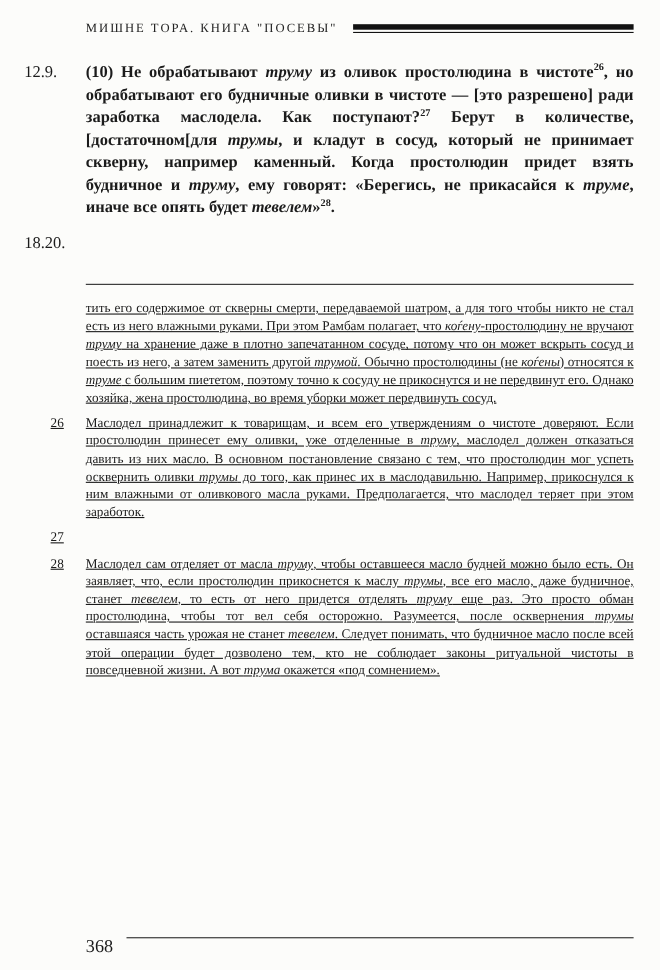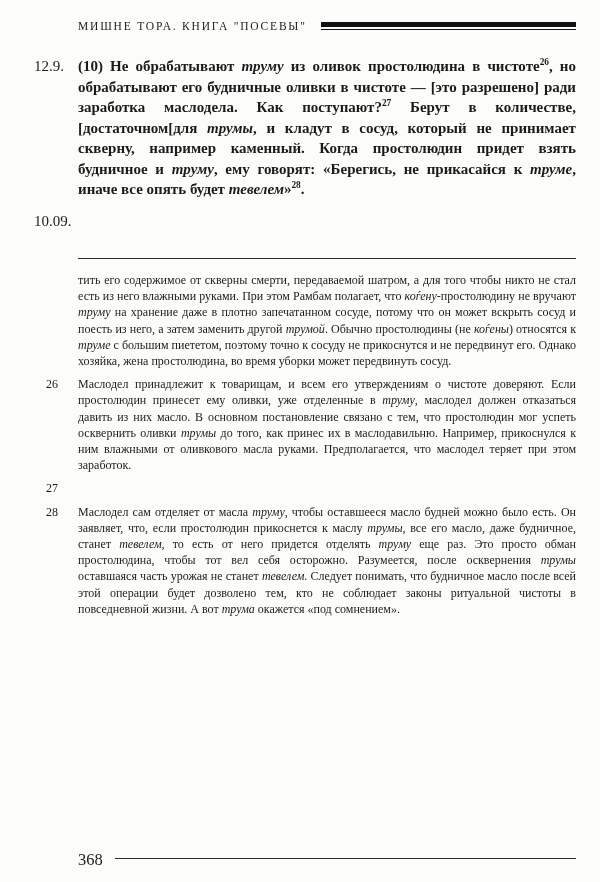--- a/index.html
+++ b/index.html
@@ -16,43 +16,43 @@
   .running-title{
     font-size:11.5px;letter-spacing:1.8px;white-space:nowrap;color:#222;
   }
   .hdr-rule{flex:1;margin-left:14px;}
   .hdr-rule .thick{height:4.5px;background:#121212;}
   .hdr-rule .thin{height:1.3px;background:#121212;margin-top:2px;}
   
   .main{margin-top:24px;}
   .para{display:flex;margin-bottom:11px;}
   .para-label{
-    width:78px;box-sizing:border-box;padding-left:34px;
+    width:78px;box-sizing:border-box;padding-left:22px;
     font-size:15px;line-height:20.5px;white-space:nowrap;
   }
   .para-text{
     flex:1;font-size:15px;line-height:20.5px;text-align:justify;font-weight:bold;
   }
   sup{font-size:0.62em;line-height:0;vertical-align:super;}
   
   .fn-rule{
     border:0;border-top:1px solid #2a2a2a;height:0;
     margin:16px 0 13px 78px;
   }
-  .fn{display:flex;margin-bottom:7px;}
+  .fn{display:flex;margin-bottom:7px;text-decoration:underline;}
   .fn:last-child{margin-bottom:0;}
   .fn-num{
     width:78px;box-sizing:border-box;padding-left:46px;
     font-size:12px;line-height:16.2px;
   }
   .fn-text{
     flex:1;font-size:12px;line-height:16.2px;text-align:justify;
   }
   
-  .ftr{margin-top:auto;display:flex;align-items:center;padding-left:78px;}
+  .ftr{margin-top:auto;display:flex;align-items:flex-start;padding-left:78px;}
   .pagenum{font-size:16.5px;line-height:1;}
   .ftr-rule{flex:1;border-top:1.4px solid #2a2a2a;margin-left:12px;margin-bottom:2px;}
 </style>
 </head>
 <body>
 
 <div class="page">
 
   <div class="hdr">
     <div class="running-title">МИШНЕ ТОРА. КНИГА "ПОСЕВЫ"</div>
@@ -61,21 +61,21 @@
       <div class="thin"></div>
     </div>
   </div>
 
   <div class="main">
     <div class="para">
       <div class="para-label">12.9.</div>
       <div class="para-text"><span>(10) Не обрабатывают </span><i>труму</i><span> из оливок простолюдина в чистоте</span><sup>26</sup><span>, но обрабатывают его будничные оливки в чистоте — [это разрешено] ради заработка маслодела. Как поступают?</span><sup>27</sup><span> Берут в количестве, [достаточном[для </span><i>трумы</i><span>, и кладут в сосуд, который не принимает скверну, например каменный. Когда простолюдин придет взять будничное и </span><i>труму</i><span>, ему говорят: «Берегись, не прикасайся к </span><i>труме</i><span>, иначе все опять будет </span><i>тевелем</i><span>»</span><sup>28</sup><span>.</span></div>
     </div>
     <div class="para">
-      <div class="para-label">10.09.</div>
+      <div class="para-label">18.20.</div>
     </div>
   </div>
 
   <hr class="fn-rule">
 
   <div class="fns">
     <div class="fn">
       <div class="fn-num"></div>
       <div class="fn-text"><span>тить его содержимое от скверны смерти, передаваемой шатром, а для того чтобы никто не стал есть из него влажными руками. При этом Рамбам полагает, что </span><i>коѓену</i><span>-простолюдину не вручают </span><i>труму</i><span> на хранение даже в плотно запечатанном сосуде, потому что он может вскрыть сосуд и поесть из него, а затем заменить другой </span><i>трумой</i><span>. Обычно простолюдины (не </span><i>коѓены</i><span>) относятся к </span><i>труме</i><span> с большим пиететом, поэтому точно к сосуду не прикоснутся и не передвинут его. Однако хозяйка, жена простолюдина, во время уборки может передвинуть сосуд.</span></div>
     </div>

